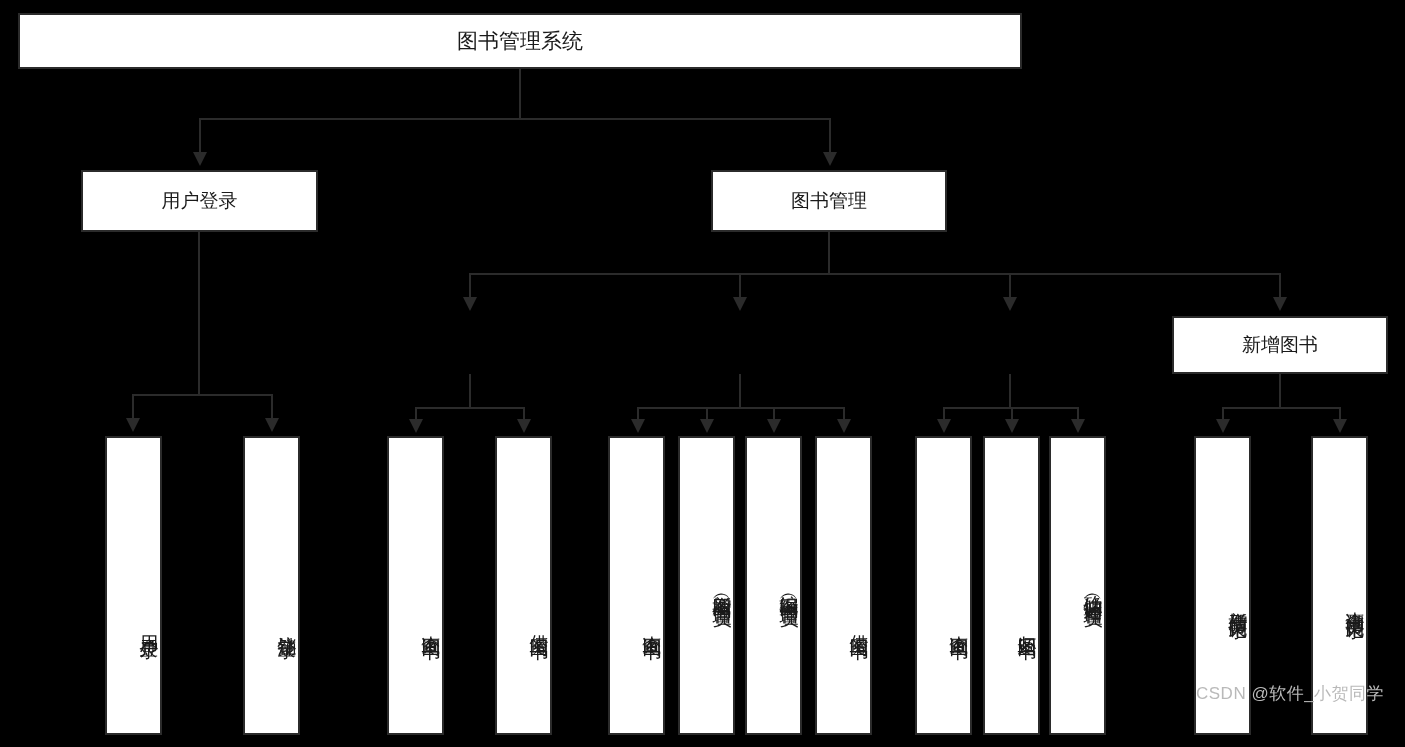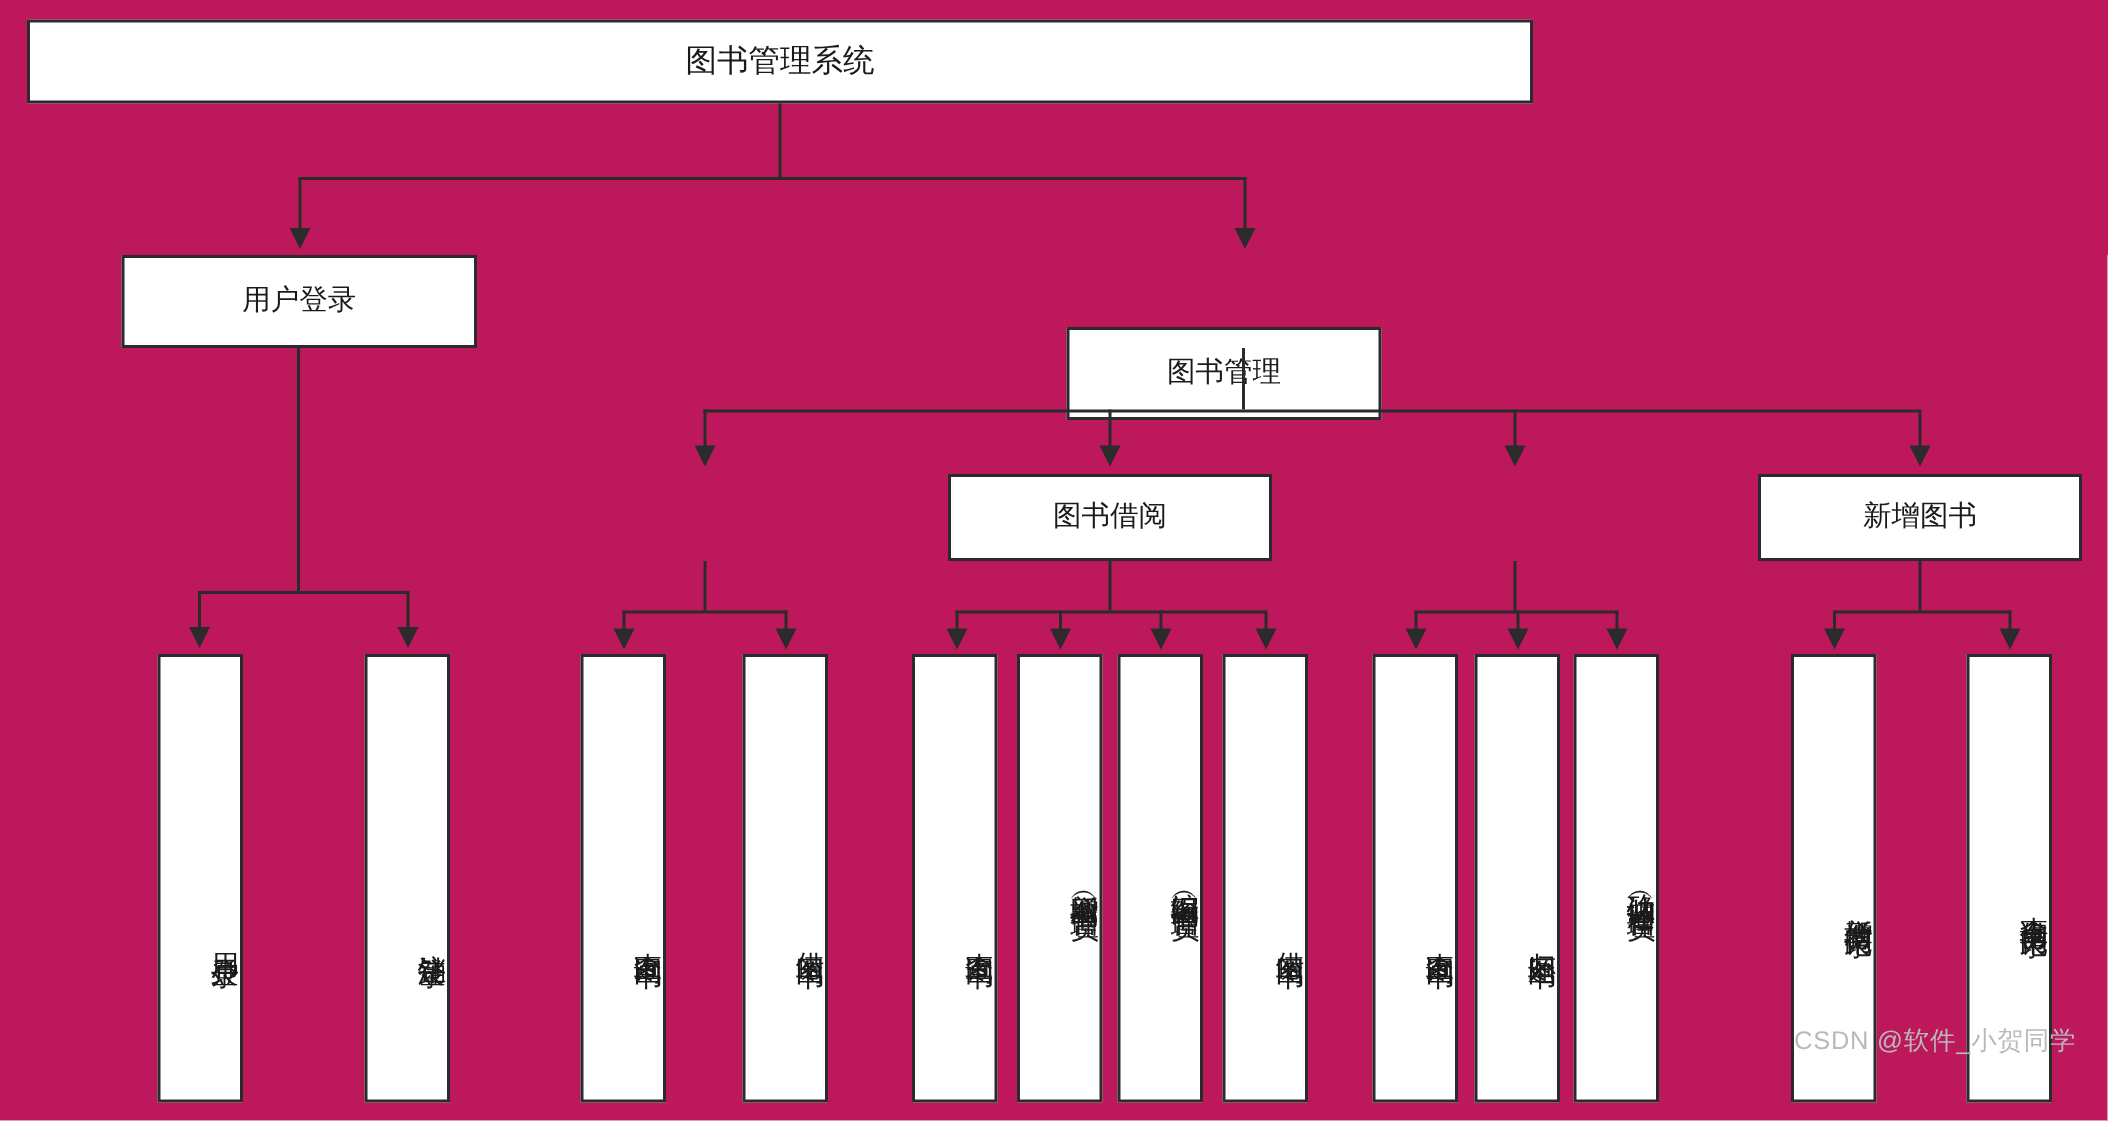--- a/index.html
+++ b/index.html
@@ -5,21 +5,21 @@
   * { box-sizing: border-box; }
   html, body {
     margin: 0; padding: 0;
     background: #ffffff;
     font-family: "Liberation Sans", "DejaVu Sans", sans-serif;
   }
   #canvas {
     position: relative;
     width: 1405px;
     height: 747px;
-    background: #be185d;
+    background: #000000;
     overflow: hidden;
   }
   
   .node {
     position: absolute;
     border: 2px solid #2b2b2b;
     background: #ffffff;
     display: flex;
     align-items: center;
     justify-content: center;
@@ -75,42 +75,41 @@
   <div class="edge h" style="left:199px; top:118px; width:632px;"></div>
 
   <div class="edge v" style="left:199px; top:118px; height:36px;"></div>
   <div class="arrow" style="left:193px; top:152px;"></div>
 
   <div class="edge v" style="left:829px; top:118px; height:36px;"></div>
   <div class="arrow" style="left:823px; top:152px;"></div>
 
   <div class="node lvl2" style="left:81px; top:170px; width:237px; height:62px;">用户登录</div>
 
-  <div class="node lvl2" style="left:711px; top:170px; width:210px; height:62px;margin-top:48px;">图书管理</div>
+  <div class="node lvl2" style="left:711px; top:170px; width:236px; height:62px;">图书管理</div>
 
   <div class="edge v" style="left:198px; top:232px; height:162px;"></div>
   <div class="edge h" style="left:132px; top:394px; width:140px;"></div>
   <div class="edge v" style="left:132px; top:394px; height:26px;"></div>
   <div class="arrow" style="left:126px; top:418px;"></div>
   <div class="edge v" style="left:271px; top:394px; height:26px;"></div>
   <div class="arrow" style="left:265px; top:418px;"></div>
 
   <div class="edge v" style="left:828px; top:232px; height:41px;"></div>
   <div class="edge h" style="left:469px; top:273px; width:811px;"></div>
   <div class="edge v" style="left:469px; top:273px; height:26px;"></div>
   <div class="arrow" style="left:463px; top:297px;"></div>
   <div class="edge v" style="left:739px; top:273px; height:26px;"></div>
   <div class="arrow" style="left:733px; top:297px;"></div>
   <div class="edge v" style="left:1009px; top:273px; height:26px;"></div>
   <div class="arrow" style="left:1003px; top:297px;"></div>
   <div class="edge v" style="left:1279px; top:273px; height:26px;"></div>
   <div class="arrow" style="left:1273px; top:297px;"></div>
 
 
-  <div class="node lvl3" style="left:632px; top:316px; width:216px; height:58px;">图书借阅</div>
 
 
   <div class="node lvl3" style="left:1172px; top:316px; width:216px; height:58px;">新增图书</div>
 
   <div class="edge v" style="left:469px; top:374px; height:33px;"></div>
   <div class="edge h" style="left:415px; top:407px; width:110px;"></div>
   <div class="edge v" style="left:415px; top:407px; height:14px;"></div>
   <div class="arrow" style="left:409px; top:419px;"></div>
   <div class="edge v" style="left:523px; top:407px; height:14px;"></div>
   <div class="arrow" style="left:517px; top:419px;"></div>

